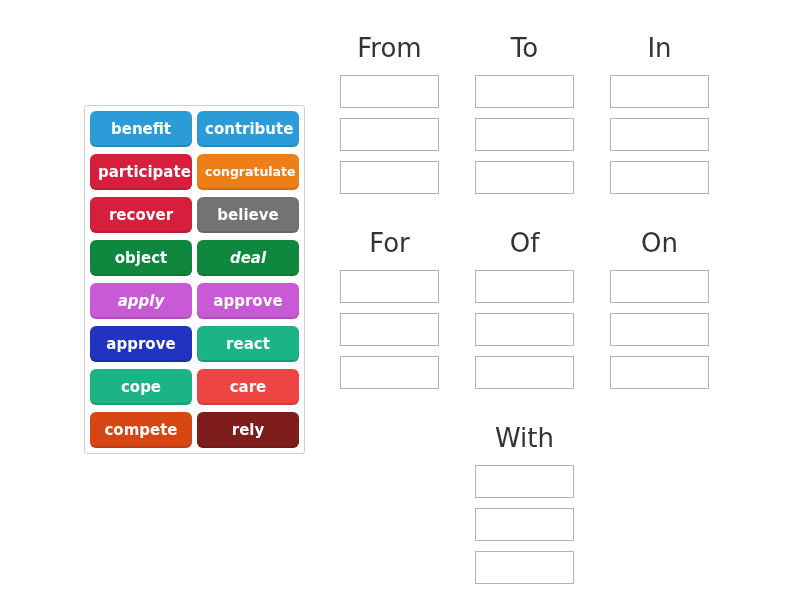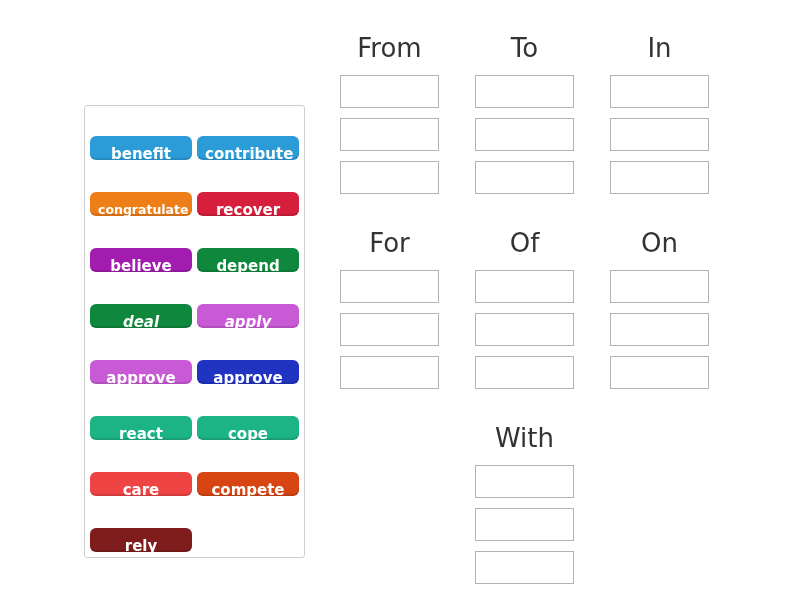--- a/index.html
+++ b/index.html
@@ -19,35 +19,34 @@
     border: 1px solid #cfcfcf;
     border-radius: 3px;
     background: #ffffff;
     padding: 5px;
     display: grid;
     grid-template-columns: 1fr 1fr;
     column-gap: 5px;
     row-gap: 7px;
   }
   .tile {
-    height: 24px;
+    height: 36px;
     border: none;
     border-radius: 6px;
     color: #ffffff;
     font-family: "DejaVu Sans", "Liberation Sans", sans-serif;
     font-weight: bold;
     font-size: 15px;
     line-height: 36px;
     text-align: center;
     cursor: grab;
     box-shadow: inset 0 -2px 0 rgba(0,0,0,0.12);
     white-space: nowrap;
     overflow: hidden;
     padding: 0 8px;
-    margin-top: 25px;
   }
   .tile.small { font-size: 12.5px; }
 
   
   .groups-area {
     position: absolute;
     left: 322px; top: 27px;
     width: 405px;
     display: grid;
     grid-template-columns: repeat(3, 135px);
@@ -79,24 +78,25 @@
     background: #ffffff;
   }
 </style>
 </head>
 <body>
 
 <main class="stage">
   <section class="tile-panel">
       <button class="tile" style="background: rgb(44, 156, 216);">benefit</button>
       <button class="tile" style="background: rgb(44, 156, 216);">contribute</button>
+      <button class="tile" style="background: rgb(213, 31, 60);">participate</button>
       <button class="tile small" style="background: rgb(238, 126, 23);">congratulate</button>
       <button class="tile" style="background: rgb(213, 31, 60);">recover</button>
-      <button class="tile" style="background: #a21caf;">believe</button>
-      <button class="tile" style="background: rgb(15, 136, 62);">depend</button>
+      <button class="tile" style="background: #737373;">believe</button>
+      <button class="tile" style="background: rgb(15, 136, 62);">object</button>
       <button class="tile" style="background: rgb(15, 136, 62); font-style: italic;">deal</button>
       <button class="tile" style="background: rgb(201, 90, 213); font-style: italic;">apply</button>
       <button class="tile" style="background: rgb(201, 90, 213);">approve</button>
       <button class="tile" style="background: rgb(33, 51, 193);">approve</button>
       <button class="tile" style="background: rgb(28, 179, 133);">react</button>
       <button class="tile" style="background: rgb(28, 179, 133);">cope</button>
       <button class="tile" style="background: #ef4444;">care</button>
       <button class="tile" style="background: rgb(215, 69, 19);">compete</button>
       <button class="tile" style="background: #7f1d1d;">rely</button>
     </section>

